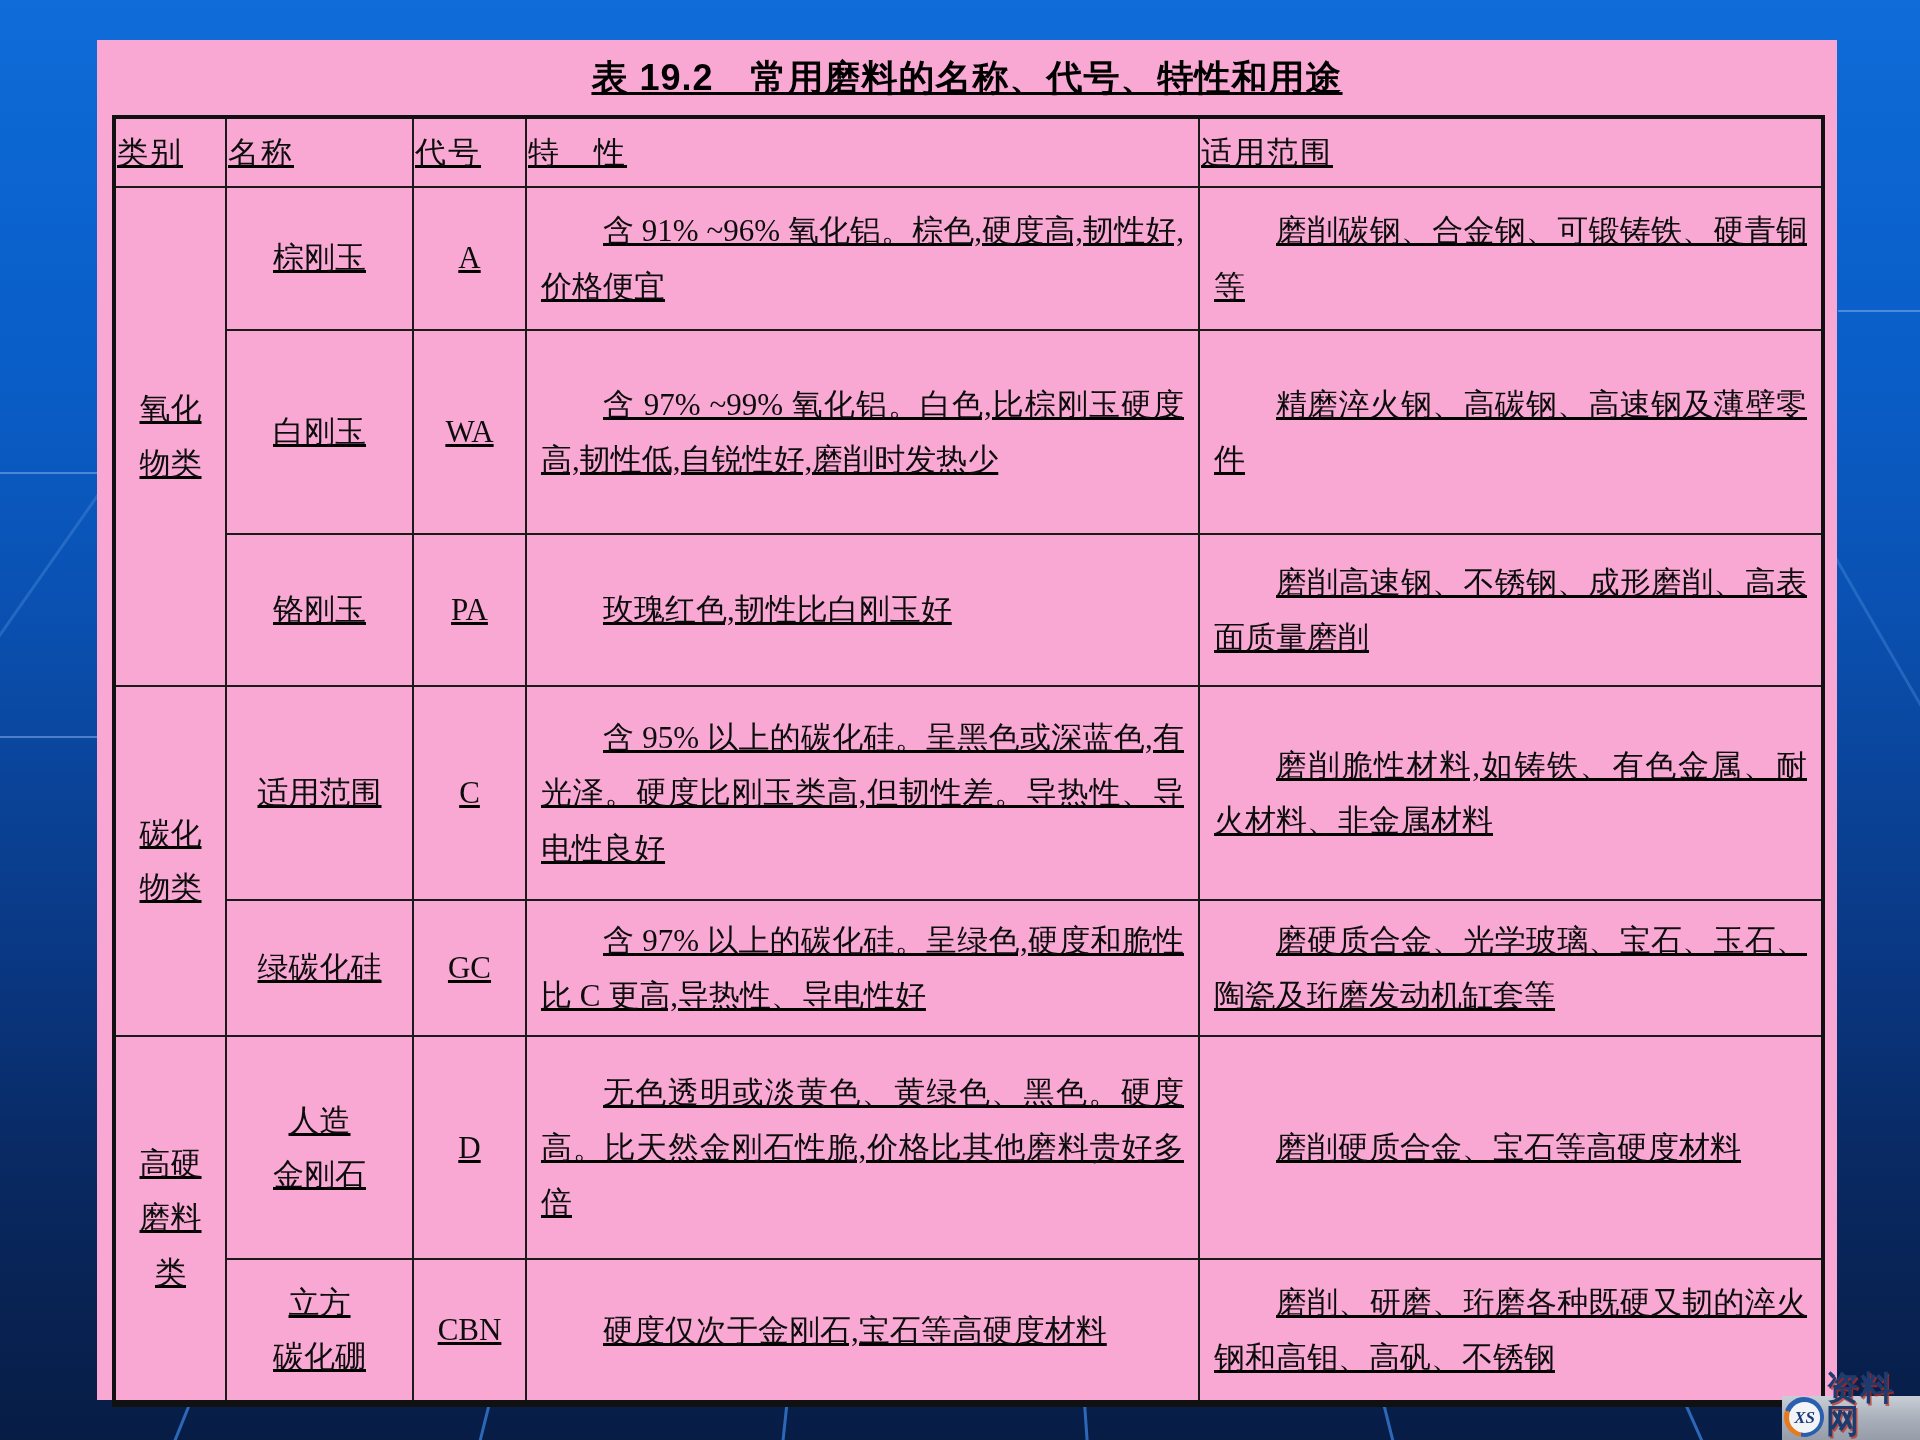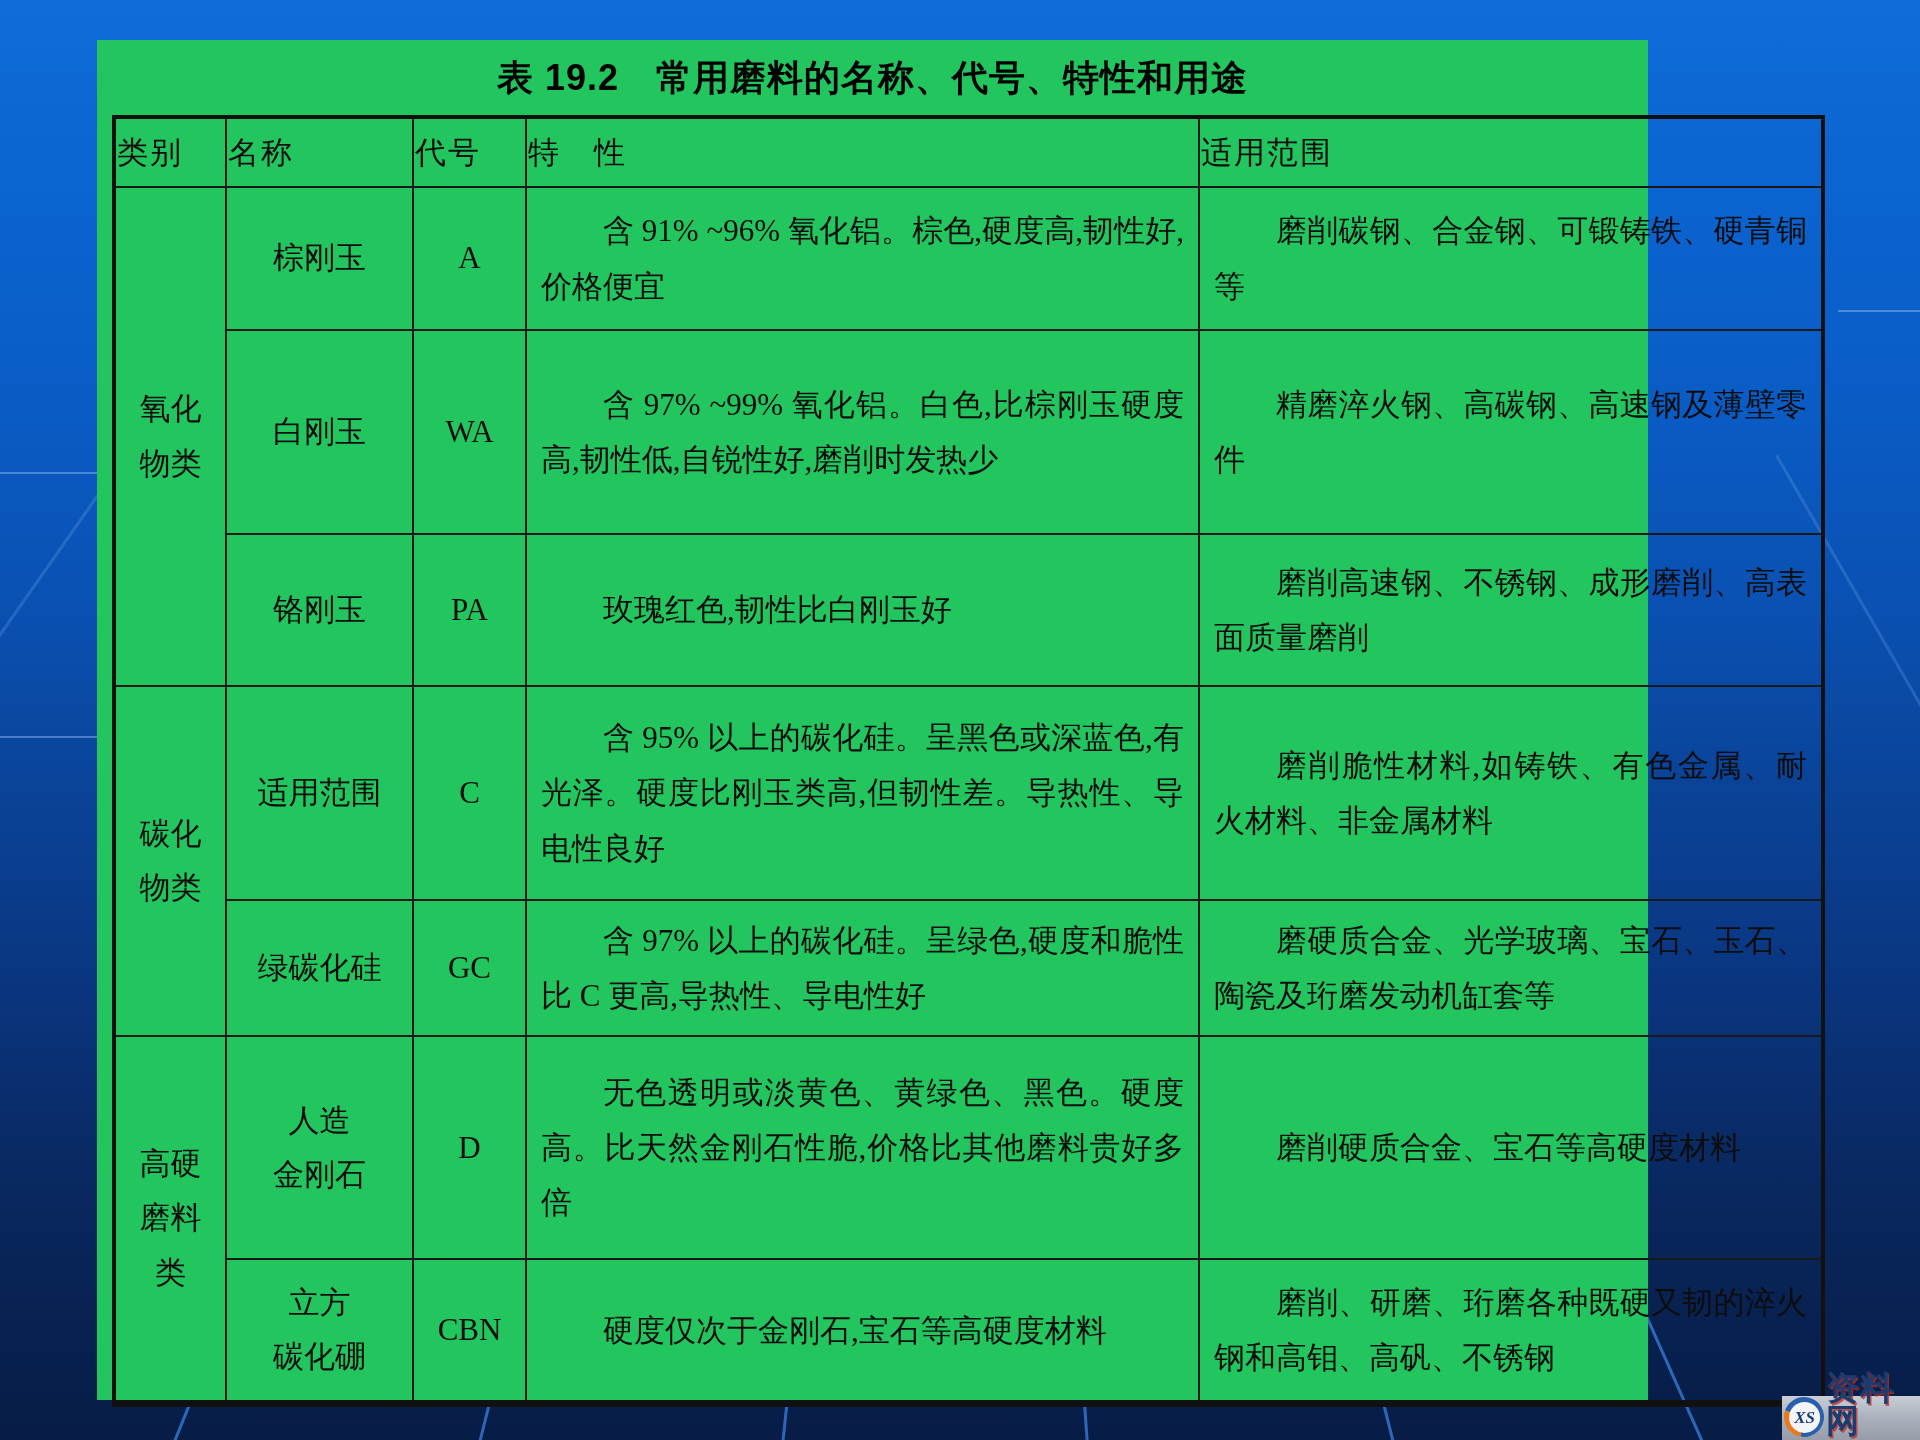--- a/index.html
+++ b/index.html
@@ -8,22 +8,22 @@
     font-family:"Liberation Serif","DejaVu Serif",serif;
     background:linear-gradient(180deg,
       #0f6cd8 0%, #0b63cf 15%, #0a5cc5 28%, #0a51b2 42%,
       #0a4398 55%, #0a3680 68%, #092a64 80%, #082150 92%, #071d46 100%);
   }
   .bg-line{position:absolute;background:rgba(52,118,205,0.85);z-index:1;}
   .bg-line.faint{background:rgba(90,150,225,0.35);}
   .hair{position:absolute;height:2px;background:rgba(130,175,235,0.55);z-index:1;}
 
   .panel{
-    position:absolute;left:97px;top:40px;width:1551px;height:1360px;
-    background:#22c55e;z-index:2;
+    position:absolute;left:97px;top:40px;width:1740px;height:1360px;
+    background:#f9a8d4;z-index:2;text-decoration:underline;
   }
   .title{
     margin-top:16px;height:44px;line-height:44px;text-align:center;
     font-family:"Liberation Sans","DejaVu Sans",sans-serif;
     font-weight:bold;font-size:36px;color:#000;letter-spacing:1px;
   }
   table.tbl{
     margin:15px 0 0 15px;width:1709px;table-layout:fixed;
     border-collapse:collapse;
     border:4px solid #111;border-bottom-width:7px;

